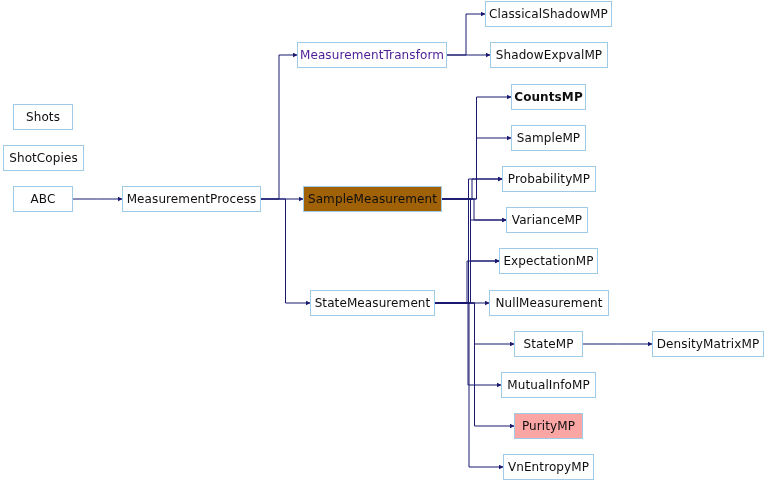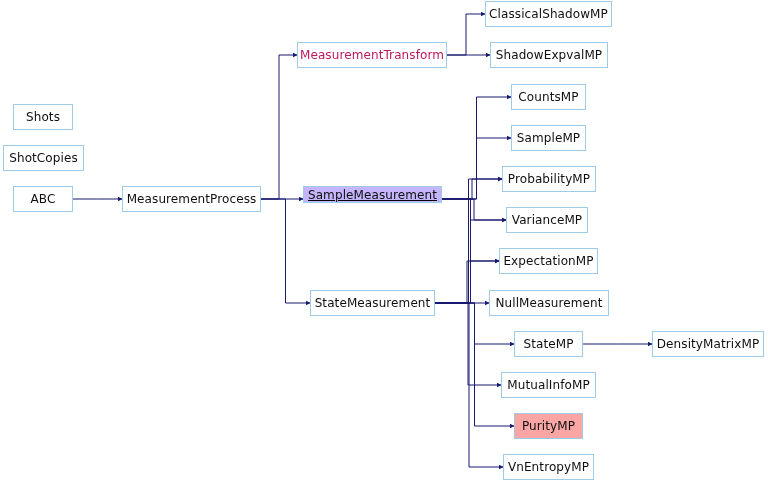--- a/index.html
+++ b/index.html
@@ -87,36 +87,36 @@
       <div class="node-box" style="left: 3px; top: 145px; width: 81px; height: 26px; border-color: rgb(158, 203, 232); background: rgb(255, 255, 255);">
         <span class="node-label" style="color: rgb(15, 15, 15);">ShotCopies</span>
       </div>
       <div class="node-box" style="left: 13px; top: 186px; width: 60px; height: 26px; border-color: rgb(158, 203, 232); background: rgb(255, 255, 255);">
         <span class="node-label" style="color: rgb(15, 15, 15);">ABC</span>
       </div>
       <div class="node-box" style="left: 122px; top: 186px; width: 139px; height: 26px; border-color: rgb(158, 203, 232); background: rgb(255, 255, 255);">
         <span class="node-label" style="color: rgb(15, 15, 15);">MeasurementProcess</span>
       </div>
       <div class="node-box" style="left: 297px; top: 42px; width: 150px; height: 26px; border-color: rgb(158, 203, 232); background: rgb(255, 255, 255);">
-        <span class="node-label" style="color: #be185d;">MeasurementTransform</span>
+        <span class="node-label" style="color: #4c1d95;">MeasurementTransform</span>
       </div>
-      <div class="node-box" style="left: 303px; top: 186px; width: 139px; height: 17px; border-color: rgb(158, 203, 232); background: #c4b5fd; text-decoration: underline;">
+      <div class="node-box" style="left: 303px; top: 186px; width: 139px; height: 26px; border-color: rgb(158, 203, 232); background: #a16207;">
         <span class="node-label" style="color: rgb(15, 15, 15);">SampleMeasurement</span>
       </div>
       <div class="node-box" style="left: 310px; top: 290px; width: 125px; height: 26px; border-color: rgb(158, 203, 232); background: rgb(255, 255, 255);">
         <span class="node-label" style="color: rgb(15, 15, 15);">StateMeasurement</span>
       </div>
       <div class="node-box" style="left: 485px; top: 1px; width: 127px; height: 26px; border-color: rgb(158, 203, 232); background: rgb(255, 255, 255);">
         <span class="node-label" style="color: rgb(15, 15, 15);">ClassicalShadowMP</span>
       </div>
       <div class="node-box" style="left: 490px; top: 42px; width: 118px; height: 26px; border-color: rgb(158, 203, 232); background: rgb(255, 255, 255);">
         <span class="node-label" style="color: rgb(15, 15, 15);">ShadowExpvalMP</span>
       </div>
       <div class="node-box" style="left: 511px; top: 84px; width: 75px; height: 26px; border-color: rgb(158, 203, 232); background: rgb(255, 255, 255);">
-        <span class="node-label" style="color: rgb(15, 15, 15);">CountsMP</span>
+        <span class="node-label" style="color: rgb(15, 15, 15); font-weight: bold;">CountsMP</span>
       </div>
       <div class="node-box" style="left: 511px; top: 125px; width: 75px; height: 26px; border-color: rgb(158, 203, 232); background: rgb(255, 255, 255);">
         <span class="node-label" style="color: rgb(15, 15, 15);">SampleMP</span>
       </div>
       <div class="node-box" style="left: 502px; top: 166px; width: 94px; height: 26px; border-color: rgb(158, 203, 232); background: rgb(255, 255, 255);">
         <span class="node-label" style="color: rgb(15, 15, 15);">ProbabilityMP</span>
       </div>
       <div class="node-box" style="left: 506px; top: 207px; width: 82px; height: 26px; border-color: rgb(158, 203, 232); background: rgb(255, 255, 255);">
         <span class="node-label" style="color: rgb(15, 15, 15);">VarianceMP</span>
       </div>

